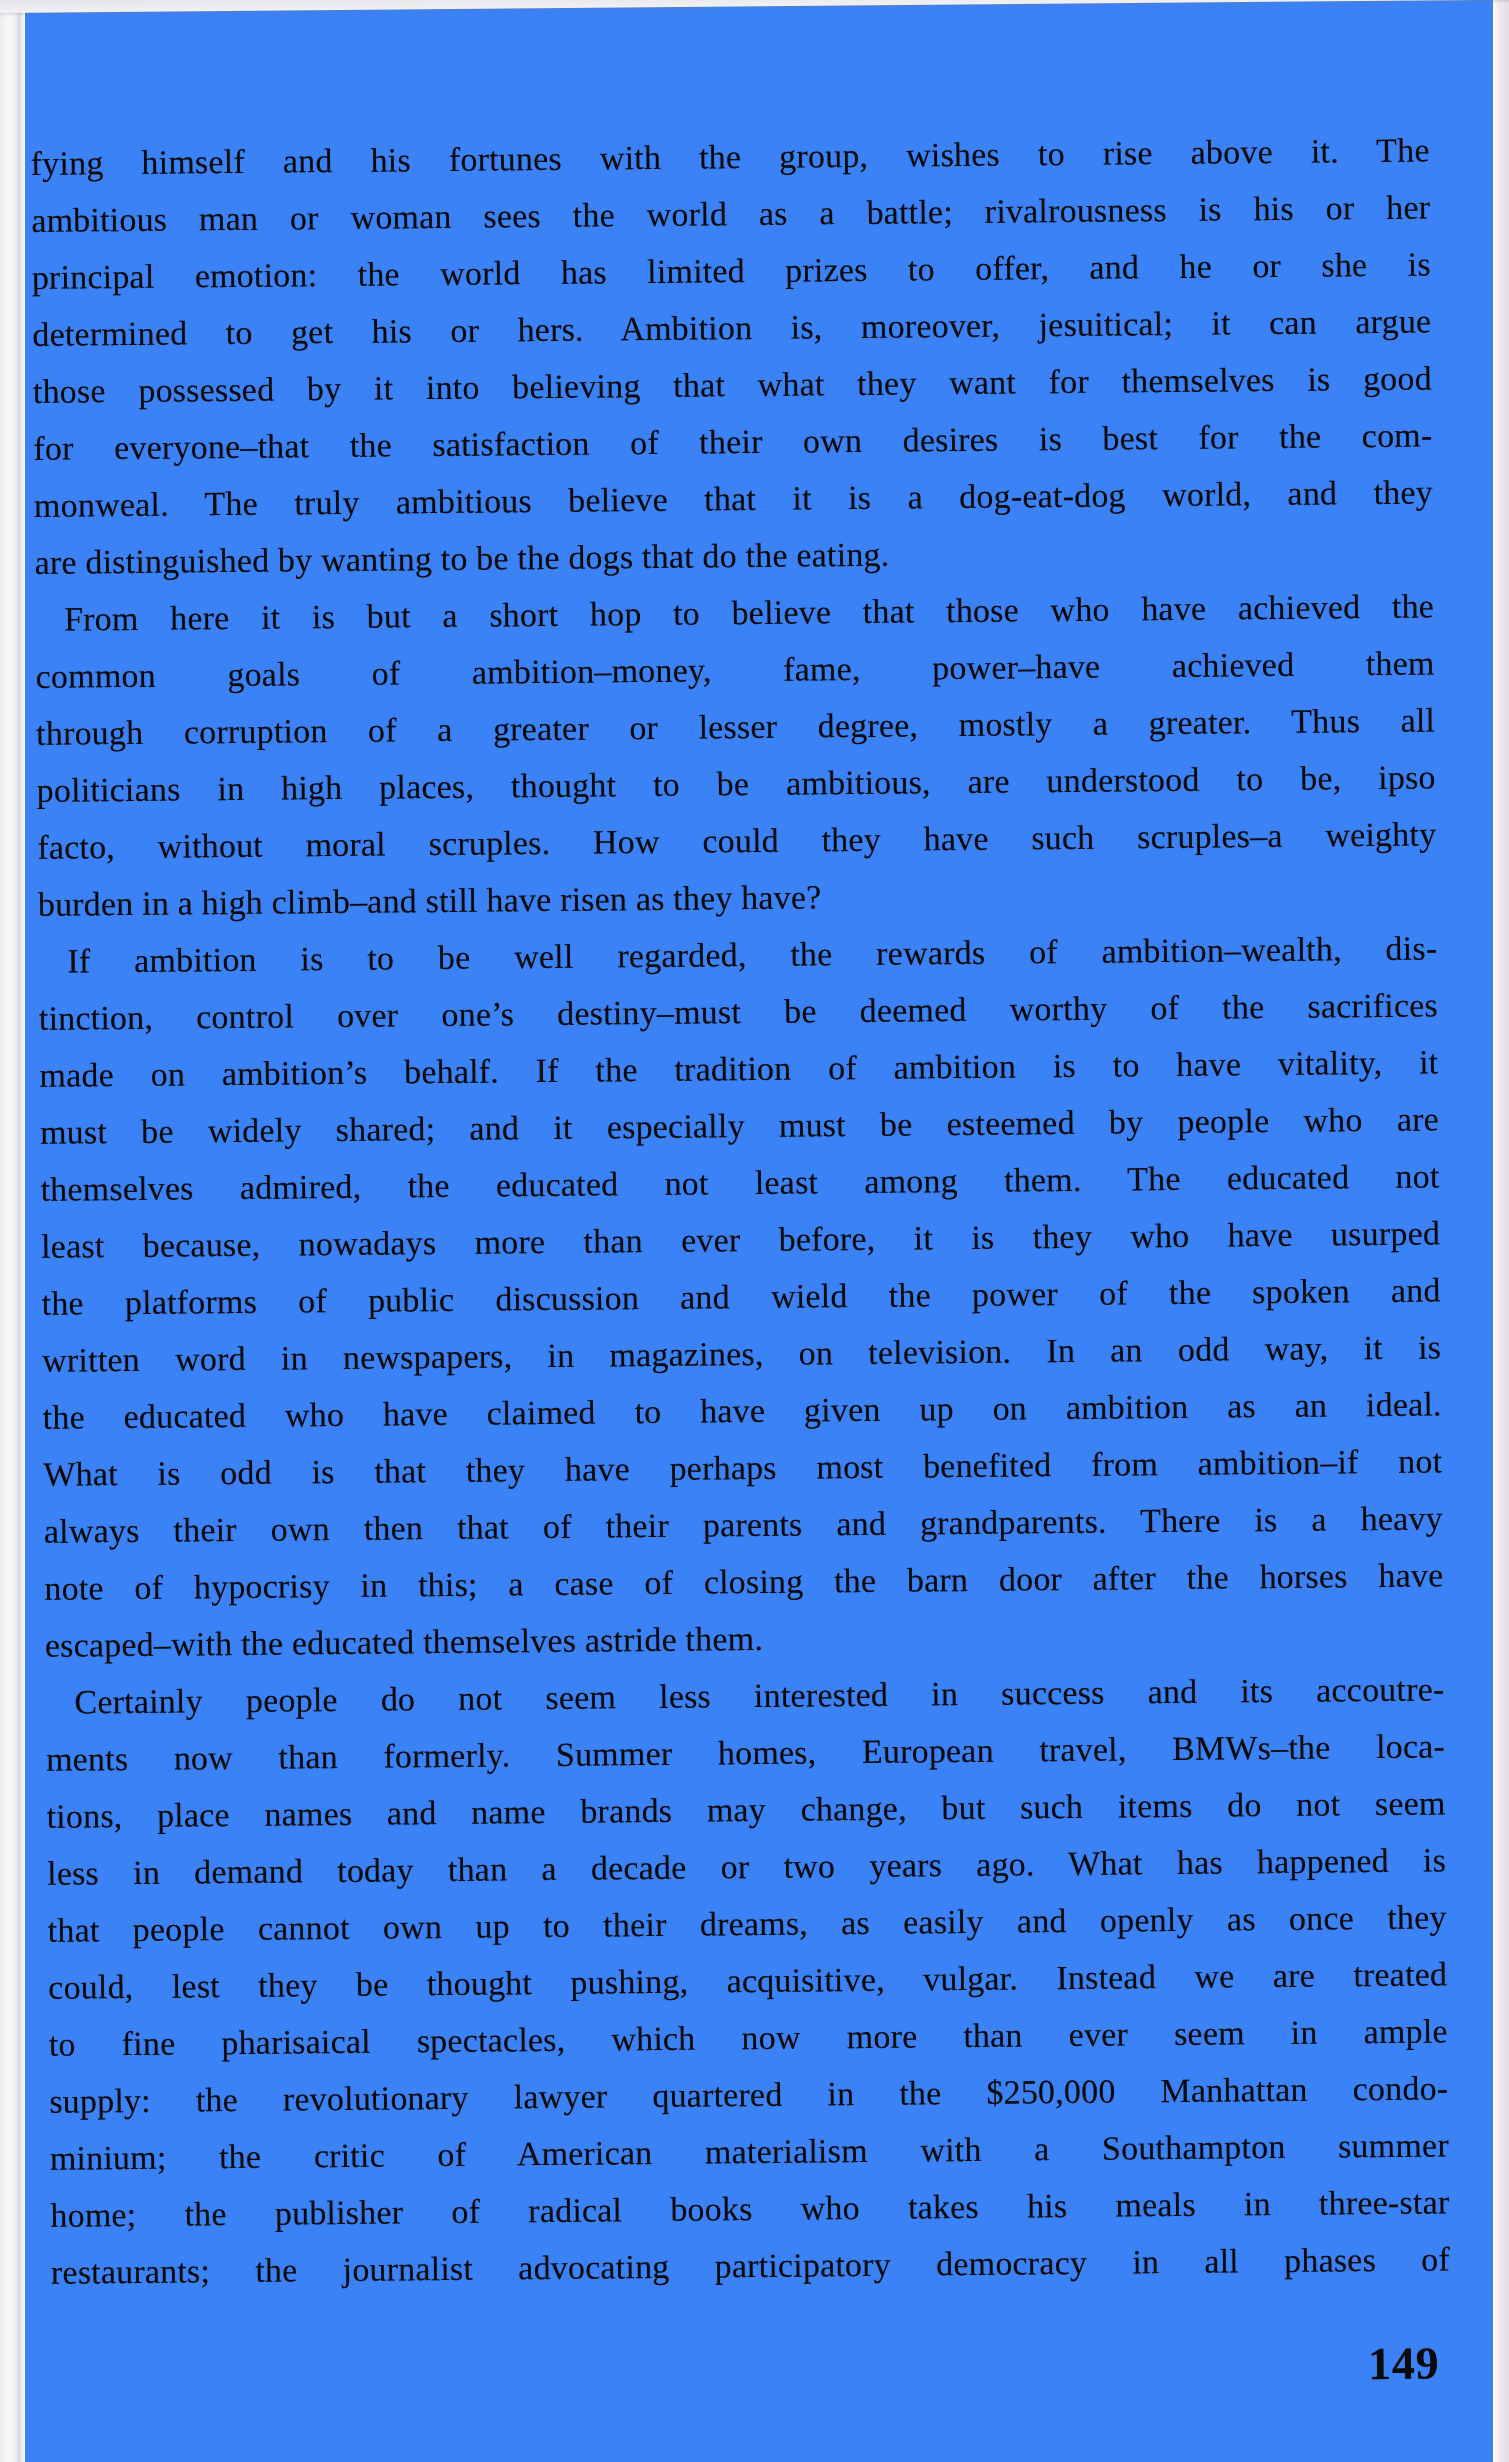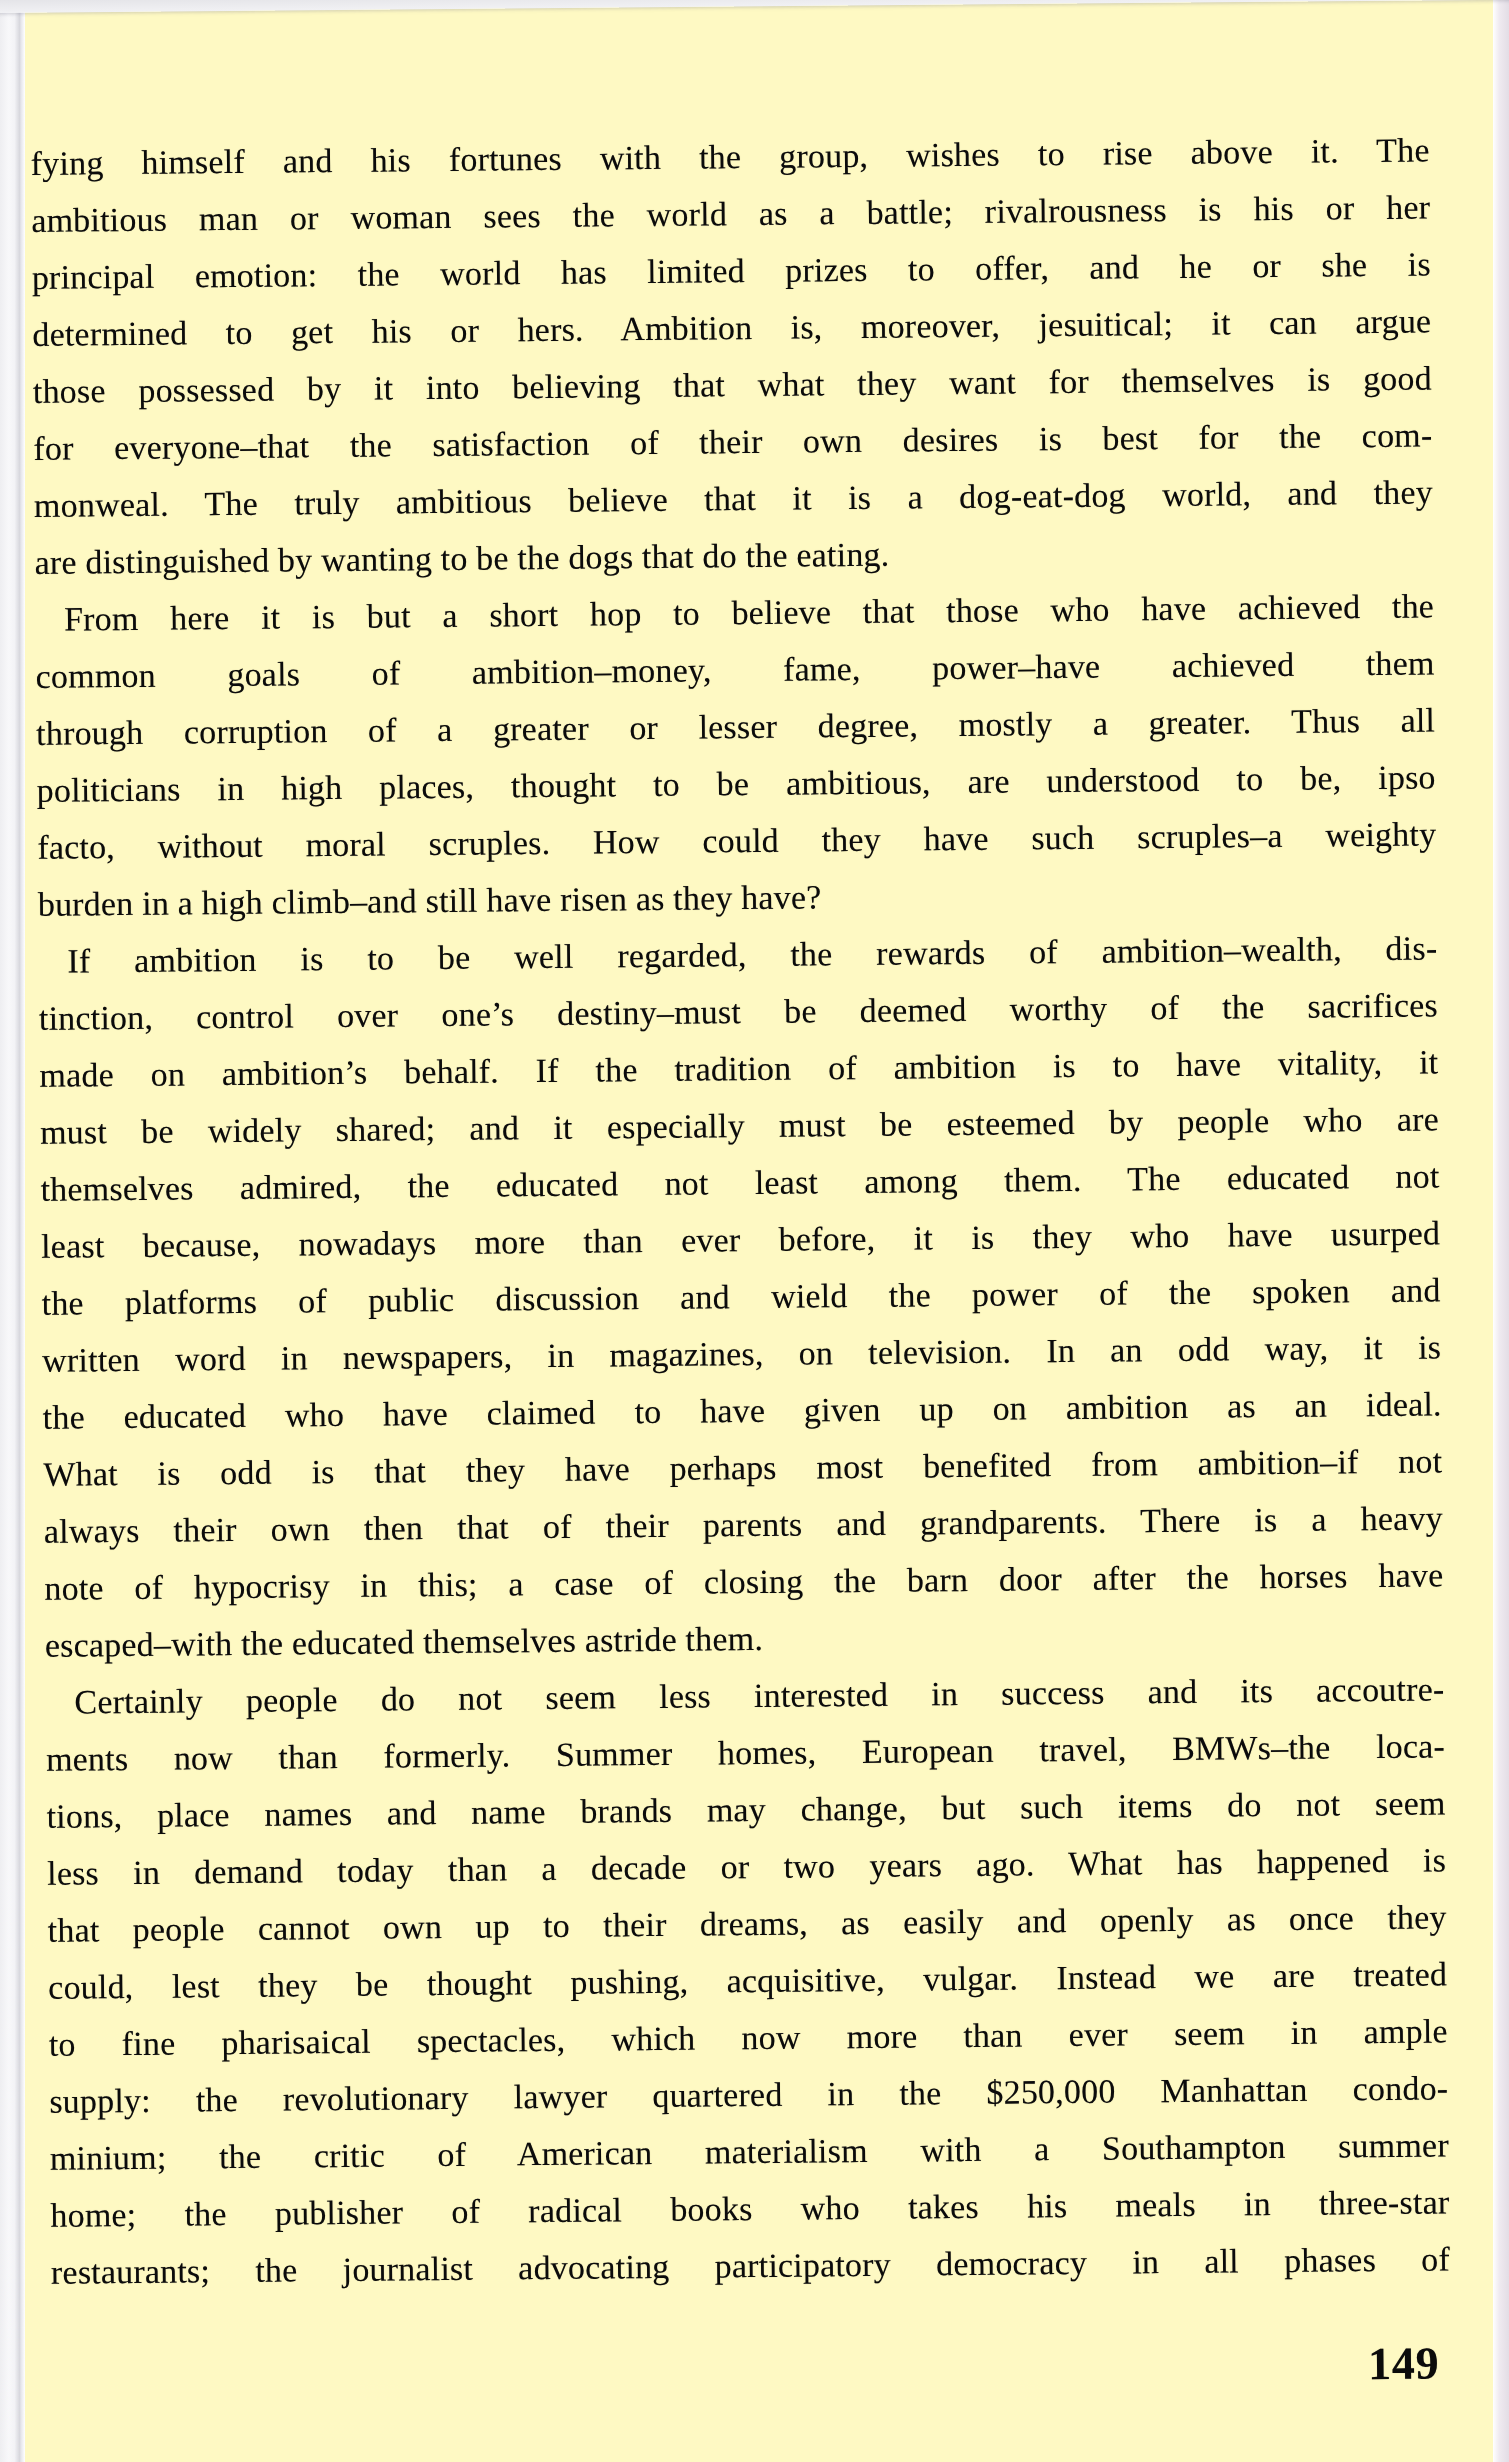--- a/index.html
+++ b/index.html
@@ -10,21 +10,21 @@
   body {
     position: relative;
     width: 1509px;
     height: 2462px;
     overflow: hidden;
     font-family: "Liberation Serif", serif;
   }
   .scan {
     position: absolute;
     inset: 0;
-    background: #fef9c3;
+    background: #3b82f6;
   }
   
   .edge-left {
     position: absolute;
     left: 0; top: 0;
     width: 24.6px; height: 2462px;
     background: linear-gradient(90deg,
       #eeeef1 0%, #f8f8fa 35%, #f3f3f6 58%,
       #d8d8de 78%, #e9e9ee 86%, #ffffff 100%);
   }

